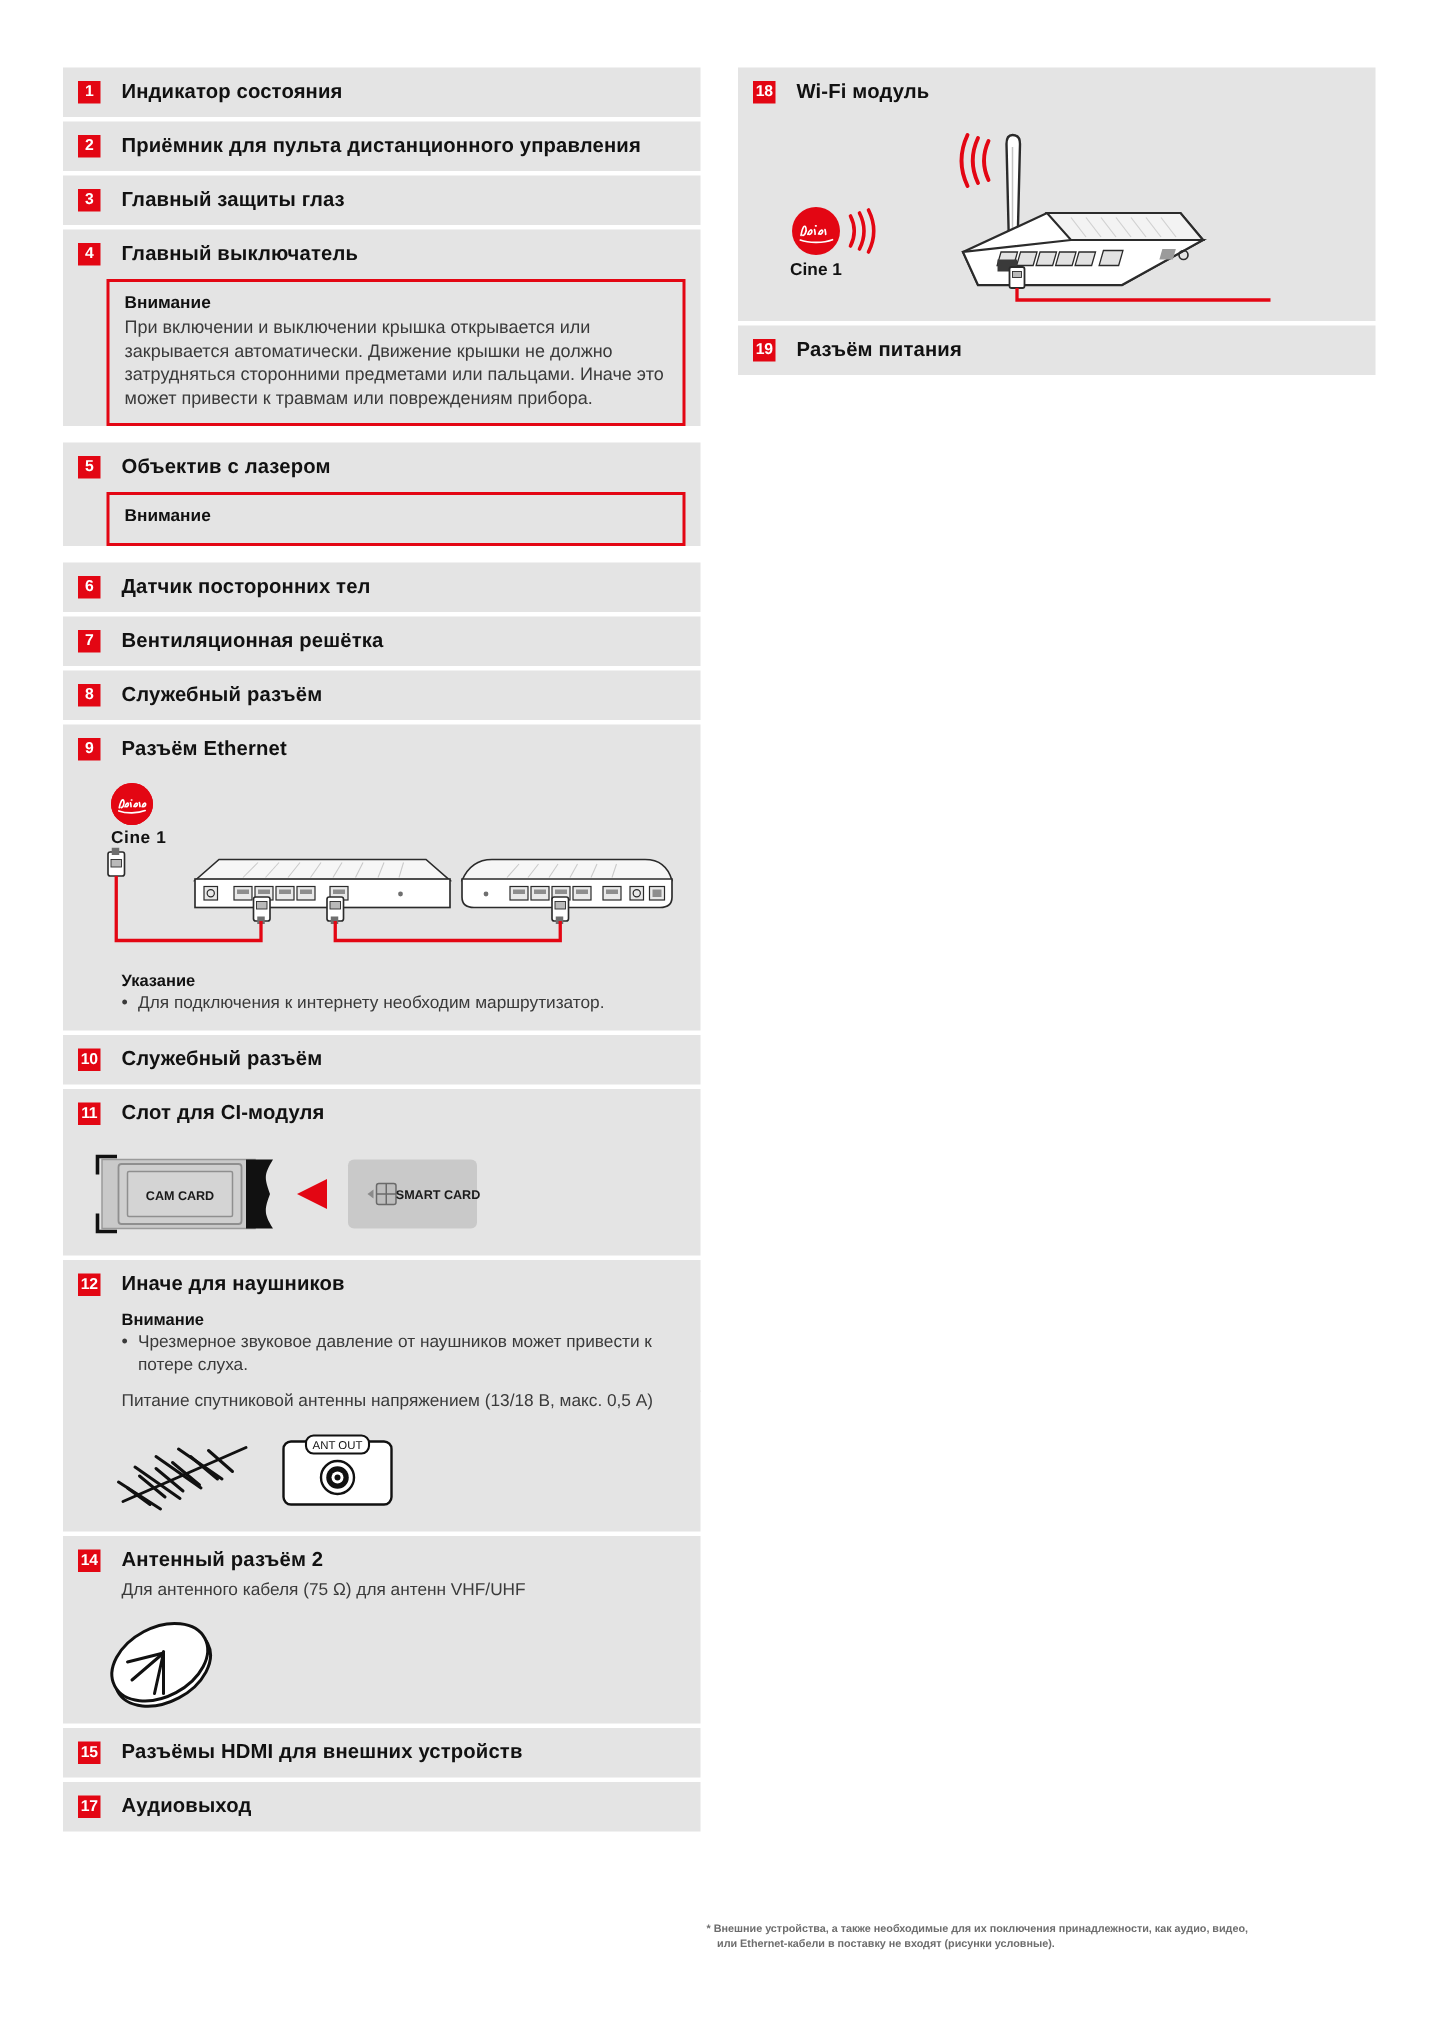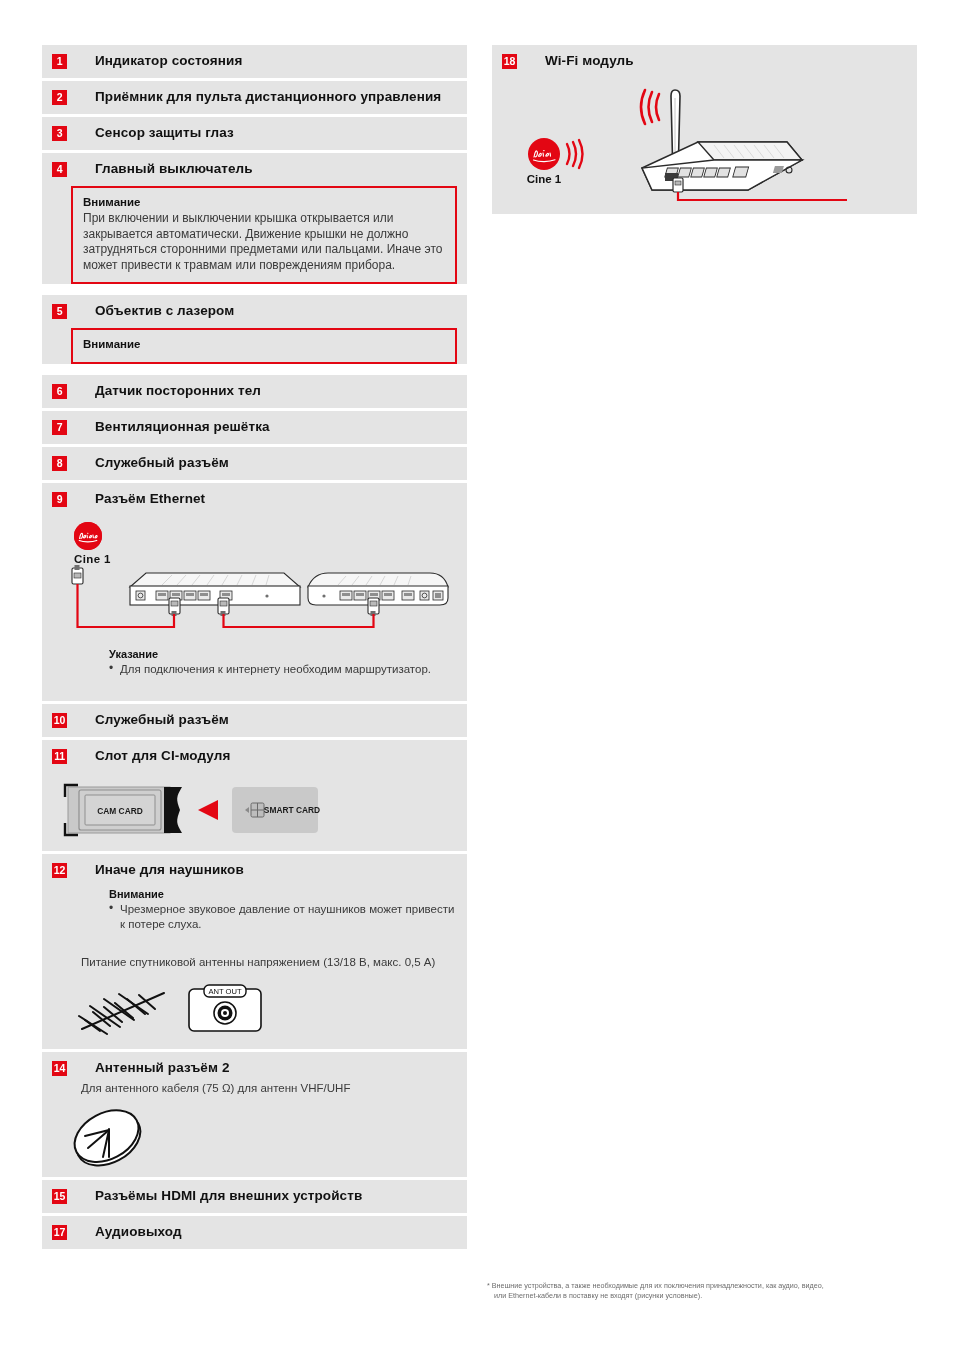--- a/index.html
+++ b/index.html
@@ -46,21 +46,21 @@
     font-size: 10.5px;
     font-weight: bold;
     line-height: 15px;
     text-align: center;
     padding: 0 1.5px;
     margin-top: 1px;
     font-family: "Liberation Sans", sans-serif;
     letter-spacing: -0.2px;
   }
   .head-txt {
-    margin-left: 28px;
+    margin-left: 14px;
     font-size: 13.5px;
     font-weight: bold;
     color: #111111;
     line-height: 16px;
     letter-spacing: 0.1px;
   }
   .sub-txt {
     font-size: 11.5px;
     color: #3a3a3a;
     line-height: 15px;
@@ -82,22 +82,21 @@
     margin-bottom: 1px;
   }
   .warn-body {
     font-size: 12px;
     color: #3a3a3a;
     line-height: 15.5px;
   }
 
   
   .note {
-    padding: 2px 10px 24px 39px;
-    margin-left: 28px;
+    padding: 2px 10px 10px 39px;
   }
   .note-title {
     font-size: 11px;
     font-weight: bold;
     color: #111111;
     line-height: 14px;
     margin-bottom: 1px;
   }
   .note-list {
     margin: 0; padding: 0; list-style: none;
@@ -133,26 +132,27 @@
   .cine-label {
     font-size: 11.5px;
     font-weight: bold;
     color: #111111;
     margin-top: 3px;
     letter-spacing: 0.4px;
   }
 
   .footnote {
     position: absolute;
-    left: 487px;
+    left: 471px;
     top: 1281px;
     width: 425px;
     font-size: 7.2px;
     color: #6d6d6d;
     line-height: 10px;
+    font-weight: bold;
   }
   .footnote .star { }
   .footnote p { margin: 0; padding-left: 7px; text-indent: -7px; }
 
   svg { display: block; }
 </style>
 </head>
 <body>
 
 <div class="page">
@@ -169,21 +169,21 @@
     <div class="band">
       <div class="row-head">
         <span class="badge">2</span>
         <span class="head-txt">Приёмник для пульта дистанционного управления</span>
       </div>
     </div>
 
     <div class="band">
       <div class="row-head">
         <span class="badge">3</span>
-        <span class="head-txt">Сенсор защиты глаз</span>
+        <span class="head-txt">Главный защиты глаз</span>
       </div>
     </div>
 
     <div class="band">
       <div class="row-head">
         <span class="badge">4</span>
         <span class="head-txt">Главный выключатель</span>
       </div>
       <div class="warnbox">
         <div class="warn-title">Внимание</div>
@@ -550,20 +550,26 @@
 
           <g>
             <rect x="171" y="96" width="10" height="14" rx="1.4" fill="#ffffff" stroke="#2b2b2b" stroke-width="1.2"></rect>
             <rect x="173" y="99" width="6" height="4" fill="#b9b9b9" stroke="#2b2b2b" stroke-width="0.6"></rect>
             <path d="M176 110 L176 118 L345 118" fill="none" stroke="#e30613" stroke-width="2.2"></path>
           </g>
         </svg>
       </div>
     </div>
 
+    <div class="band">
+      <div class="row-head">
+        <span class="badge">19</span>
+        <span class="head-txt">Разъём питания</span>
+      </div>
+    </div>
 
   </div>
 
   <div class="footnote">
     <p><span class="star">*</span> <span>Внешние устройства, а также необходимые для их поключения принадлежности, как аудио, видео,</span></p>
     <p style="padding-left:7px;text-indent:0;">или Ethernet-кабели в поставку не входят (рисунки условные).</p>
   </div>
 
 </div>
 

